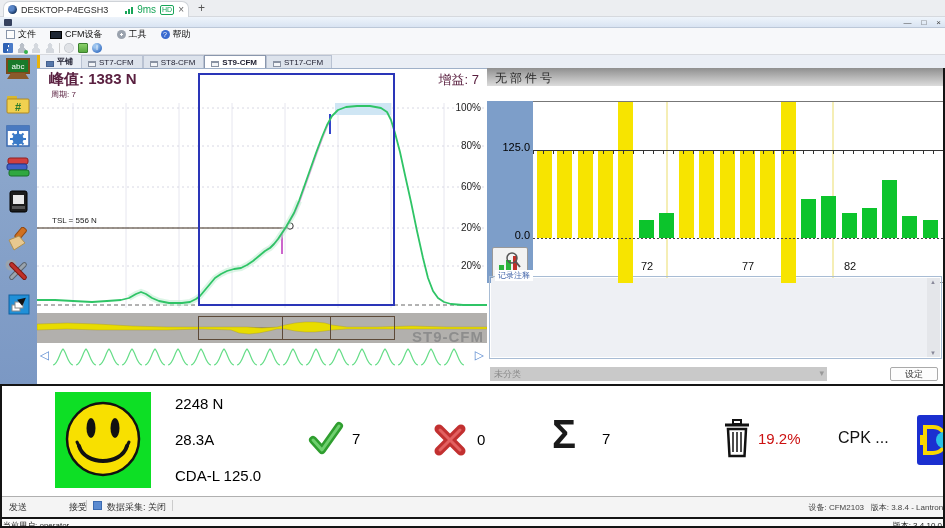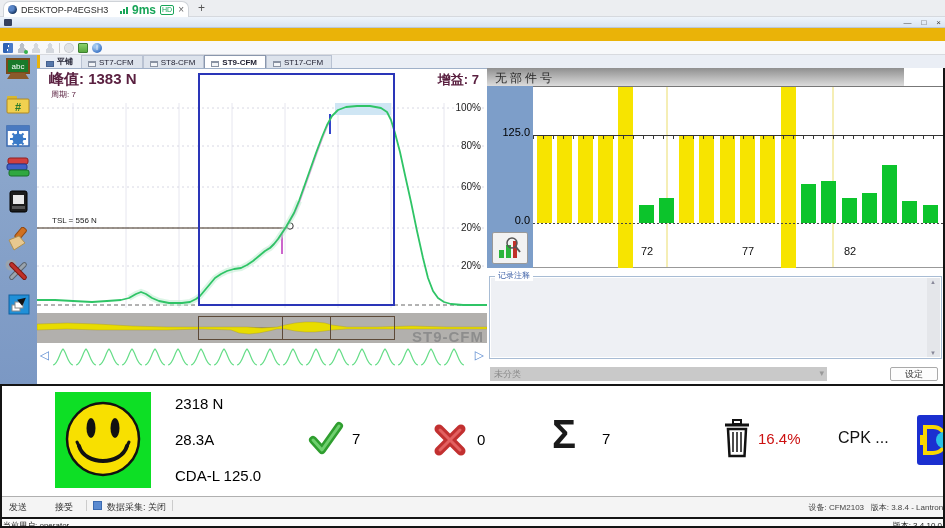--- a/index.html
+++ b/index.html
@@ -8,21 +8,21 @@
   #screen { position:relative; width:945px; height:528px; background:#eab308; overflow:hidden; margin:0 auto; }
 
   
   .remote-bar { position:absolute; left:0; top:0; width:945px; height:17px; background:#eceef1; border-bottom:1px solid #d6d9de; }
   .remote-tab { position:absolute; left:3px; top:1px; width:186px; height:16px; background:#fff; border:1px solid #cfd3d8; border-bottom:none; border-radius:7px 7px 0 0; display:flex; align-items:center; padding:0 4px; gap:4px; }
   .remote-logo { width:9px; height:9px; border-radius:50%; background:radial-gradient(circle at 35% 35%, #5a86c8 0 30%, #12315e 75%); flex:none; }
   .remote-title { font-size:9px; color:#2a2a2a; white-space:nowrap; flex:1; }
   .sig { display:flex; align-items:flex-end; gap:1px; height:8px; }
   .sig i { display:block; width:2px; background:#18a558; }
   .sig i:nth-child(1){height:3px}.sig i:nth-child(2){height:5px}.sig i:nth-child(3){height:7px}
-  .latency { font-size:12px; color:#18a558; font-weight:bold; }
+  .latency { font-size:10px; color:#18a558; font-weight:normal; }
   .hd-badge { font-size:7px; color:#18a558; border:1px solid #18a558; border-radius:2px; padding:0 1px; line-height:8px; }
   .remote-close { font-size:10px; color:#666; line-height:10px; }
   .remote-newtab { position:absolute; left:198px; top:1px; font-size:12px; color:#555; }
 
   
   .titlebar { position:absolute; left:0; top:17px; width:945px; height:11px; background:linear-gradient(#eef4fb,#d9e4f2); border-bottom:1px solid #bcc8d8; font-size:8px; color:#333; }
   .titlebar .app-ico { position:absolute; left:4px; top:2px; width:8px; height:7px; background:#35415e; border-radius:1px; }
   .titlebar .ttl { position:absolute; left:16px; top:1px; white-space:nowrap; }
   .win-controls { position:absolute; right:4px; top:1px; display:flex; gap:10px; color:#444; font-size:8px; }
 
@@ -57,40 +57,40 @@
   .dt-ico.tiles { background:linear-gradient(90deg,#5577aa 0 45%,#fff 45% 55%,#5577aa 55%); border:1px solid #44608e; border-top:1px solid #44608e; }
 
   
   .sidebar { position:absolute; left:0; top:55px; width:37px; height:329px; background:linear-gradient(180deg,#93adcf,#7b98c4); }
   .sb-ico { position:absolute; left:5px; width:26px; height:26px; }
 
   
   .chart-panel { position:absolute; left:37px; top:68px; width:450px; height:316px; background:#fff; border-top:1px solid #9fb0c8; }
   .peak-label { position:absolute; left:12px; top:1px; font-size:15px; font-weight:bold; color:#5a2040;text-align:right; }
   .cycle-label { position:absolute; left:14px; top:20px; font-size:8px; color:#5a2040; }
-  .gain-label { position:absolute; right:8px; top:2px; font-size:13px; font-weight:bold; color:#5a2040; }
+  .gain-label { position:absolute; right:8px; top:2px; font-size:13px; font-weight:normal; color:#5a2040; }
   .plot { position:absolute; left:0; top:34px; width:450px; height:205px; }
   .ylab { position:absolute; right:6px; width:40px; text-align:right; font-size:10px; color:#222; }
   .sel-rect { position:absolute; left:161px; top:4px; width:197px; height:233px; border:2px solid #2a35b8; z-index:5; }
   .overview { position:absolute; left:0; top:244px; width:450px; height:30px; background:#b2b0ad; }
   .ov-rect { position:absolute; left:161px; top:3px; width:197px; height:24px; border:1px solid #5d4a39; }
   .ov-div { position:absolute; top:0; width:1px; height:22px; background:#5d4a39; }
   .watermark { position:absolute; right:3px; bottom:-2px; font-size:15px; font-weight:bold; color:#8d8d8d; letter-spacing:1px; }
   .pulse-strip { position:absolute; left:0; top:277px; width:450px; height:22px; background:#fff; }
   .pulse-arrow { position:absolute; top:2px; font-size:12px; color:#5a8ad0; }
   .pause-row { position:absolute; left:0; top:314px; width:450px; height:16px; background:#fff; }
   .pause-chk { position:absolute; left:5px; top:4px; width:8px; height:8px; border:1px solid #888; background:#fff; }
   .pause-lbl { position:absolute; left:17px; top:3px; font-size:8px; color:#222; }
   .hscroll { position:absolute; left:205px; top:4px; width:243px; height:9px; background:#f0f0f0; border:1px solid #d0d0d0; font-size:7px; color:#999; }
   .hscroll .la { position:absolute; left:2px; top:0; } .hscroll .ra { position:absolute; right:2px; top:0; }
 
   
   .right-panel { position:absolute; left:487px; top:68px; width:458px; height:316px; background:#fff; }
-  .rp-header { position:absolute; left:0; top:0; width:417px; height:18px; background:linear-gradient(#8f8f8f,#dcdcdc); color:#2a2a2a; font-size:12px; letter-spacing:3px; padding:2px 0 0 8px; }
-  .spc { position:absolute; left:0; top:18px; width:458px; height:164px; }
+  .rp-header { position:absolute; left:0; top:0; width:458px; height:18px; background:linear-gradient(#8f8f8f,#dcdcdc); color:#2a2a2a; font-size:12px; letter-spacing:3px; padding:2px 0 0 8px; }
+  .spc { position:absolute; left:0; top:33px; width:458px; height:164px; }
   .spc-axis { position:absolute; left:0; top:0; width:46px; height:182px; background:#7d9ec9; }
   .axis-max { position:absolute; right:3px; top:40px; font-size:11px; color:#000; }
   .axis-min { position:absolute; right:3px; top:128px; font-size:11px; color:#000; }
   .spc-zoom-btn { position:absolute; left:5px; top:146px; width:36px; height:32px; background:#f2f2f2; border:1px solid #999; border-radius:2px; }
   .spc-plot { position:absolute; left:46px; top:0; width:412px; height:182px; background:#fff; border-top:1px solid #777; overflow:hidden; }
   .l125 { position:absolute; left:0; top:48px; width:412px; height:1px; background:#333; z-index:3; }
   .t125 { position:absolute; left:0; top:49px; width:412px; height:3px; background:repeating-linear-gradient(90deg,#333 0 1px,transparent 1px 10px); z-index:3; }
   .l0 { position:absolute; left:0; top:136px; width:412px; height:1px; background:repeating-linear-gradient(90deg,#444 0 2px,transparent 2px 4px); z-index:3; }
   .lbot { position:absolute; left:0; top:180px; width:412px; height:1px; background:#999; }
   .vfaint { position:absolute; top:0; width:2px; height:182px; background:#f5eeb5; }
@@ -115,21 +115,21 @@
   .res-t3 { position:absolute; left:175px; top:81px; font-size:15px; color:#000; }
   .ok-count   { position:absolute; left:352px; top:44px; font-size:15px; color:#000; }
   .nok-count  { position:absolute; left:477px; top:45px; font-size:15px; color:#000; }
   .sum-glyph  { position:absolute; left:552px; top:26px; font-size:40px; font-weight:bold; color:#1a1a1a; }
   .sum-count  { position:absolute; left:602px; top:44px; font-size:15px; color:#000; }
   .trash-pct  { position:absolute; left:758px; top:44px; font-size:15px; color:#cc1111; }
   .cpk-label  { position:absolute; left:838px; top:43px; font-size:16px; color:#111; }
 
   
   .statusbar { position:absolute; left:0; top:496px; width:945px; height:21px; background:#f4f4f4; border-top:1px solid #b0b0b0; font-size:9px; color:#333; overflow:hidden; }
-  .st-send { position:absolute; left:9px; top:4px; } .st-recv { position:absolute; left:55px; top:4px; }
+  .st-send { position:absolute; left:9px; top:4px; } .st-recv { position:absolute; left:69px; top:4px; }
   .st-sep1 { position:absolute; left:86px; top:3px; width:1px; height:11px; background:#ccc; }
   .st-daq-ico { position:absolute; left:93px; top:4px; width:9px; height:9px; background:#5a8ad0; border:1px solid #3a6ab0; }
   .st-daq { position:absolute; left:107px; top:4px; }
   .st-sep2 { position:absolute; left:172px; top:3px; width:1px; height:11px; background:#ccc; }
   .st-right { position:absolute; right:-4px; top:5px; font-size:8px; color:#444; white-space:nowrap; }
   .userbar { position:absolute; left:0; top:517px; width:945px; height:11px; background:#fbfbfb; border-top:2px solid #141414; font-size:8px; color:#222; }
   .ub-user { position:absolute; left:3px; top:1px; } .ub-ver { position:absolute; right:3px; top:1px; }
 
   .edge { position:absolute; background:#141414; z-index:40; }
 </style>
@@ -156,20 +156,38 @@
 
   <div class="titlebar">
     <span class="app-ico"></span>
     <span class="win-controls">
       <span>—</span>
       <span>□</span>
       <span>×</span>
     </span>
   </div>
 
+  <div class="menubar" id="menu-items">
+      <span class="menu-item">
+        <span class="mi-ico ic-file"></span>
+        <span>文件</span>
+      </span>
+      <span class="menu-item">
+        <span class="mi-ico ic-cfm"></span>
+        <span>CFM设备</span>
+      </span>
+      <span class="menu-item">
+        <span class="mi-ico ic-gear"></span>
+        <span>工具</span>
+      </span>
+      <span class="menu-item">
+        <span class="mi-ico ic-help">?</span>
+        <span>帮助</span>
+      </span>
+    </div>
 
   <div class="toolbar">
     <span class="tb tb-book"></span>
     <span class="tb tb-user add on"></span>
     <span class="tb tb-user off"></span>
     <span class="tb tb-user off"></span>
     <span class="tb-sep"></span>
     <span class="tb tb-globe"></span>
     <span class="tb tb-sheet"></span>
     <span class="tb tb-info">i</span>
@@ -409,21 +427,21 @@
   <div class="results">
     <div class="smiley-box">
       <svg width="96" height="96" viewBox="0 0 96 96">
         <circle cx="48" cy="47" r="36" fill="#f8e000" stroke="#111" stroke-width="2.5"></circle>
         <ellipse cx="36" cy="36" rx="4.5" ry="10" fill="#111"></ellipse>
         <ellipse cx="60" cy="36" rx="4.5" ry="10" fill="#111"></ellipse>
         <path d="M24,54 C30,74 66,74 72,54" fill="none" stroke="#111" stroke-width="4" stroke-linecap="round"></path>
         <path d="M24,54 l-2,-4 M72,54 l2,-4" stroke="#111" stroke-width="3" stroke-linecap="round"></path>
       </svg>
     </div>
-    <div class="res-t1">2318 N</div>
+    <div class="res-t1">2248 N</div>
     <div class="res-t2">28.3A</div>
     <div class="res-t3">CDA-L 125.0</div>
 
     <svg style="position:absolute;left:306px;top:32px" width="40" height="40" viewBox="0 0 40 40">
       <path d="M7,22 L16,32 L33,8" fill="none" stroke="#2f9e2f" stroke-width="8" stroke-linecap="round" stroke-linejoin="round"></path>
       <path d="M7,22 L16,32 L33,8" fill="none" stroke="#6fd06f" stroke-width="3" stroke-linecap="round" stroke-linejoin="round"></path>
     </svg>
     <div class="ok-count">7</div>
 
     <svg style="position:absolute;left:432px;top:36px" width="36" height="36" viewBox="0 0 36 36">
@@ -444,21 +462,21 @@
     <svg style="position:absolute;left:722px;top:33px" width="30" height="40" viewBox="0 0 30 40">
       <rect x="11" y="1" width="8" height="4" fill="none" stroke="#111" stroke-width="2"></rect>
       <line x1="3" y1="6" x2="27" y2="6" stroke="#111" stroke-width="3"></line>
       <path d="M6,10 h18 l-1.5,27 h-15 z" fill="#fff" stroke="#111" stroke-width="2.5"></path>
       <g stroke="#111" stroke-width="1.5">
           <line x1="11" y1="13" x2="11" y2="33"></line>
           <line x1="15" y1="13" x2="15" y2="33"></line>
           <line x1="19" y1="13" x2="19" y2="33"></line>
         </g>
     </svg>
-    <div class="trash-pct">16.4%</div>
+    <div class="trash-pct">19.2%</div>
 
     <div class="cpk-label">CPK ...</div>
 
     <svg style="position:absolute;left:917px;top:29px" width="28" height="50" viewBox="0 0 28 50">
       <rect x="0" y="0" width="28" height="50" rx="3" fill="#1b2fd0"></rect>
       <path d="M8,12 h8 a8,8 0 0 1 0,26 h-8 z" fill="none" stroke="#f8d800" stroke-width="4"></path>
       <rect x="3" y="20" width="6" height="10" fill="#f8d800"></rect>
       <circle cx="27" cy="25" r="8" fill="#28c0e8"></circle>
     </svg>
   </div>

